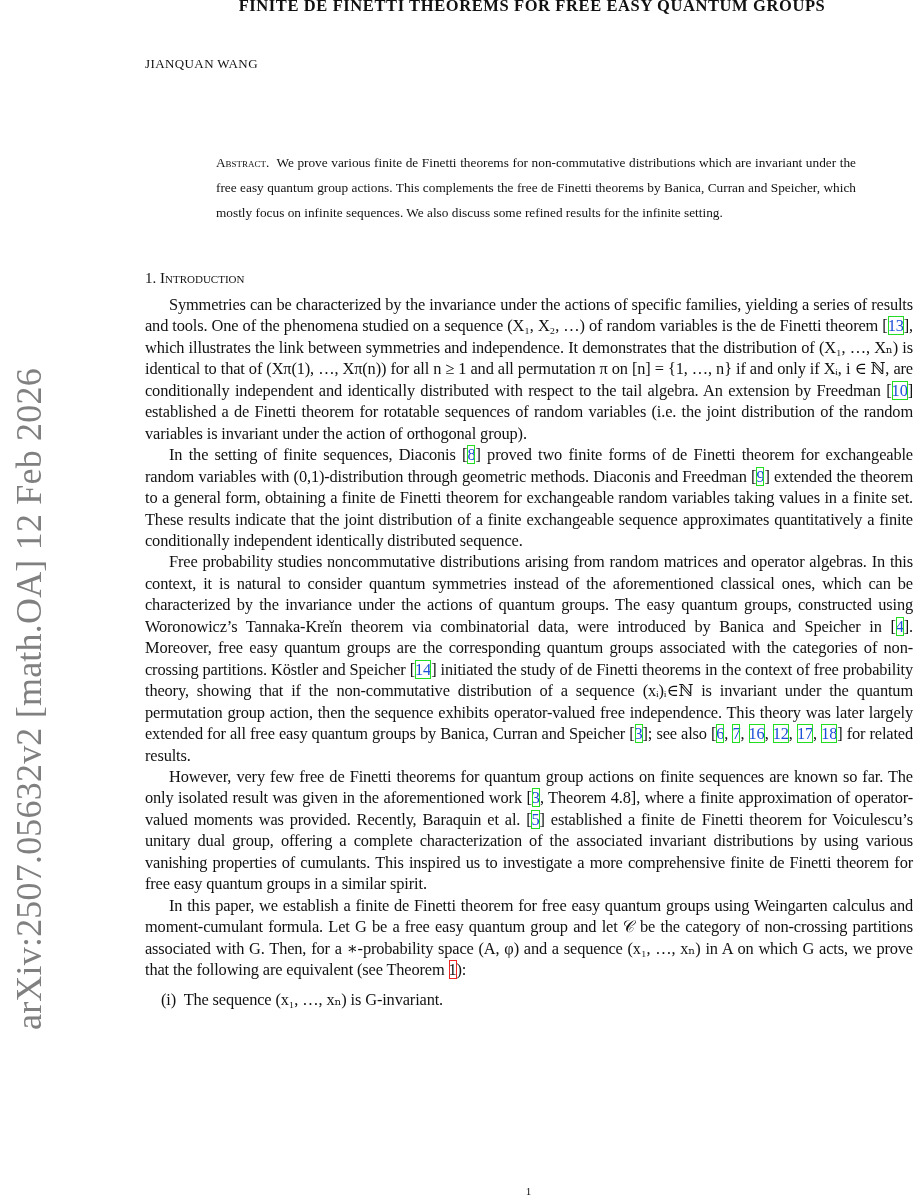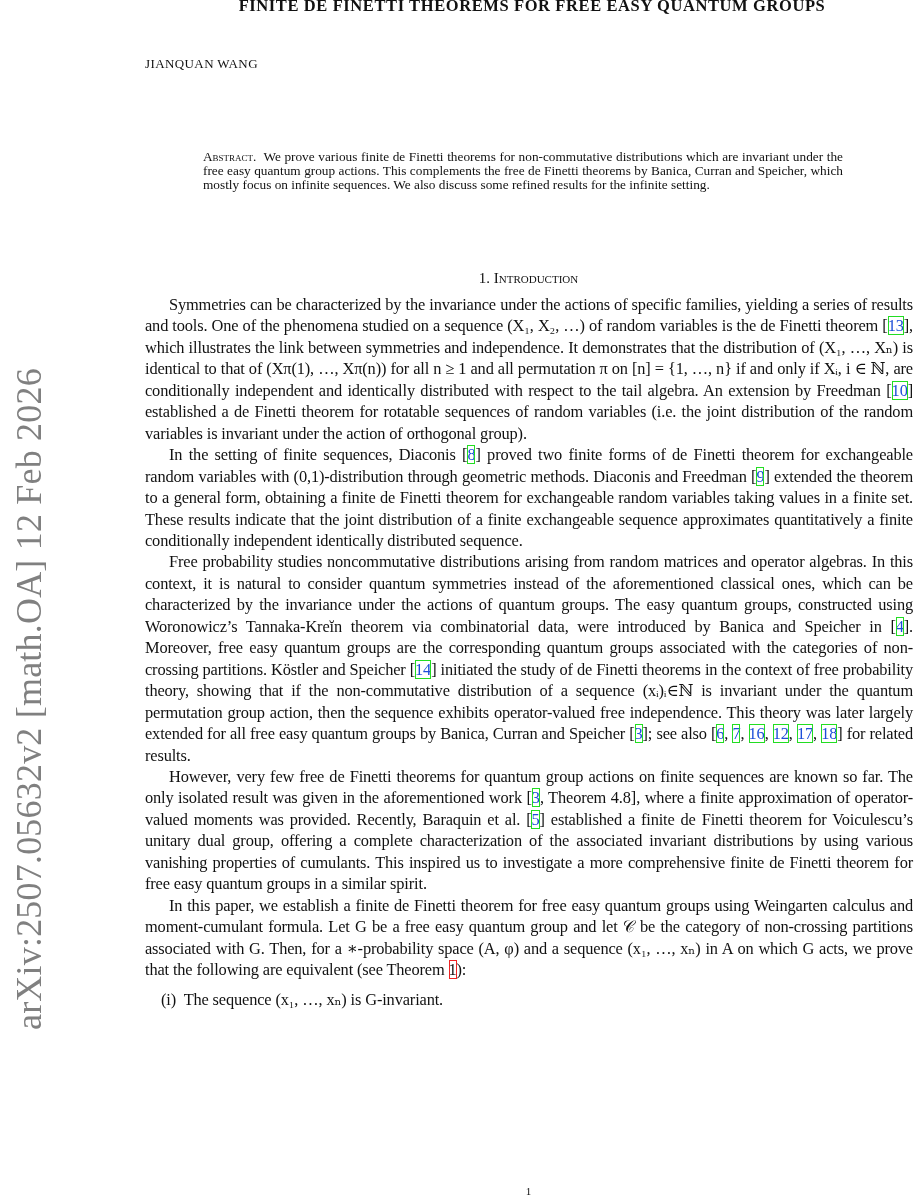--- a/index.html
+++ b/index.html
@@ -3,23 +3,23 @@
 <meta charset="utf-8">
 <style>
   html, body { margin:0; padding:0; background:#ffffff; }
   body { width:914px; height:1200px; position:relative; overflow:hidden;
          font-family:"Liberation Serif","DejaVu Serif",serif; color:#111; }
   .stamp { position:absolute; left:8px; top:1030px; transform-origin:0 0; transform:rotate(-90deg);
            font-family:"Liberation Serif",serif; font-size:36px; color:#808080; white-space:nowrap; letter-spacing:0.2px; }
   .title { position:absolute; top:-4px; left:150px; width:764px; text-align:center;
            font-weight:bold; font-size:16.5px; letter-spacing:0.6px; white-space:nowrap; }
   .author { position:absolute; top:56px; left:145px; width:767px; text-align:left; font-size:13px; letter-spacing:0.4px; }
-  .abstract { position:absolute; top:150px; left:203px; width:640px; font-size:13.3px; line-height:14px; text-align:justify; }
+  .abstract { position:absolute; top:150px; left:216px; width:640px; font-size:13.3px; line-height:25px; text-align:justify; }
   .sc { font-variant:small-caps; }
-  .section { position:absolute; top:270px; left:145px; width:767px; text-align:center; font-size:15px; }
+  .section { position:absolute; top:270px; left:145px; width:767px; text-align:left; font-size:15px; }
   .body { position:absolute; top:294px; left:145px; width:768px; font-size:16.4px; line-height:21.45px; text-align:justify; letter-spacing:-0.15px; }
   .body p { margin:0; text-indent:24px; }
   .cite { outline:1.5px solid #22dd22; outline-offset:-1px; color:#1d4ed8; }
   .ref { outline:1.5px solid #ee2222; outline-offset:-1px; color:#111; }
   .item { margin-top:8px; padding-left:16px; }
   .pagenum { position:absolute; top:1185px; left:145px; width:767px; text-align:center; font-size:11px; }
 </style>
 </head>
 <body>
 

